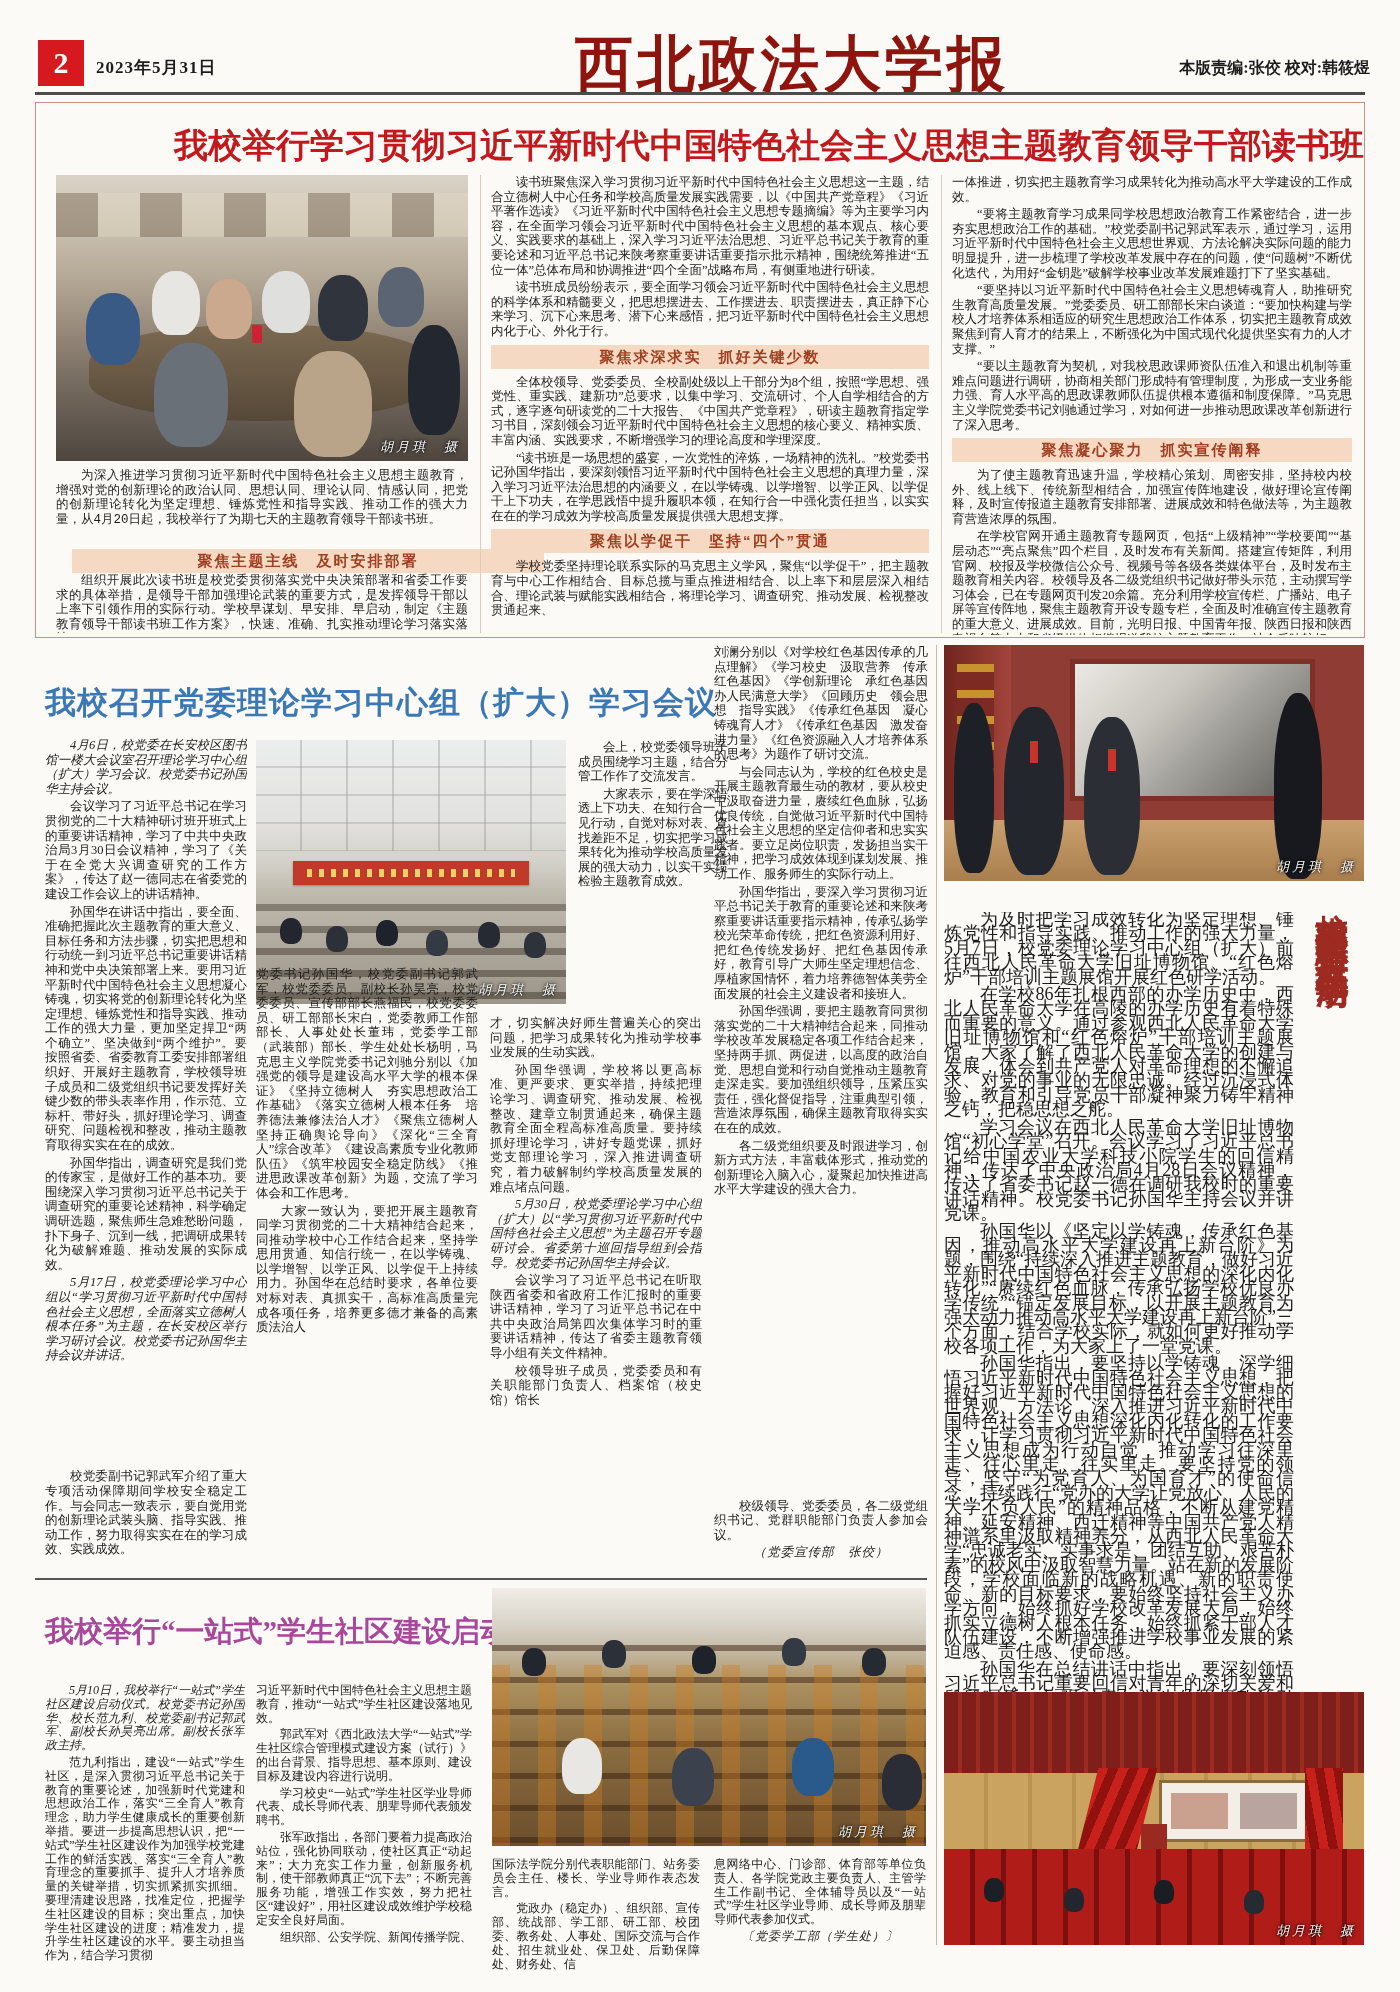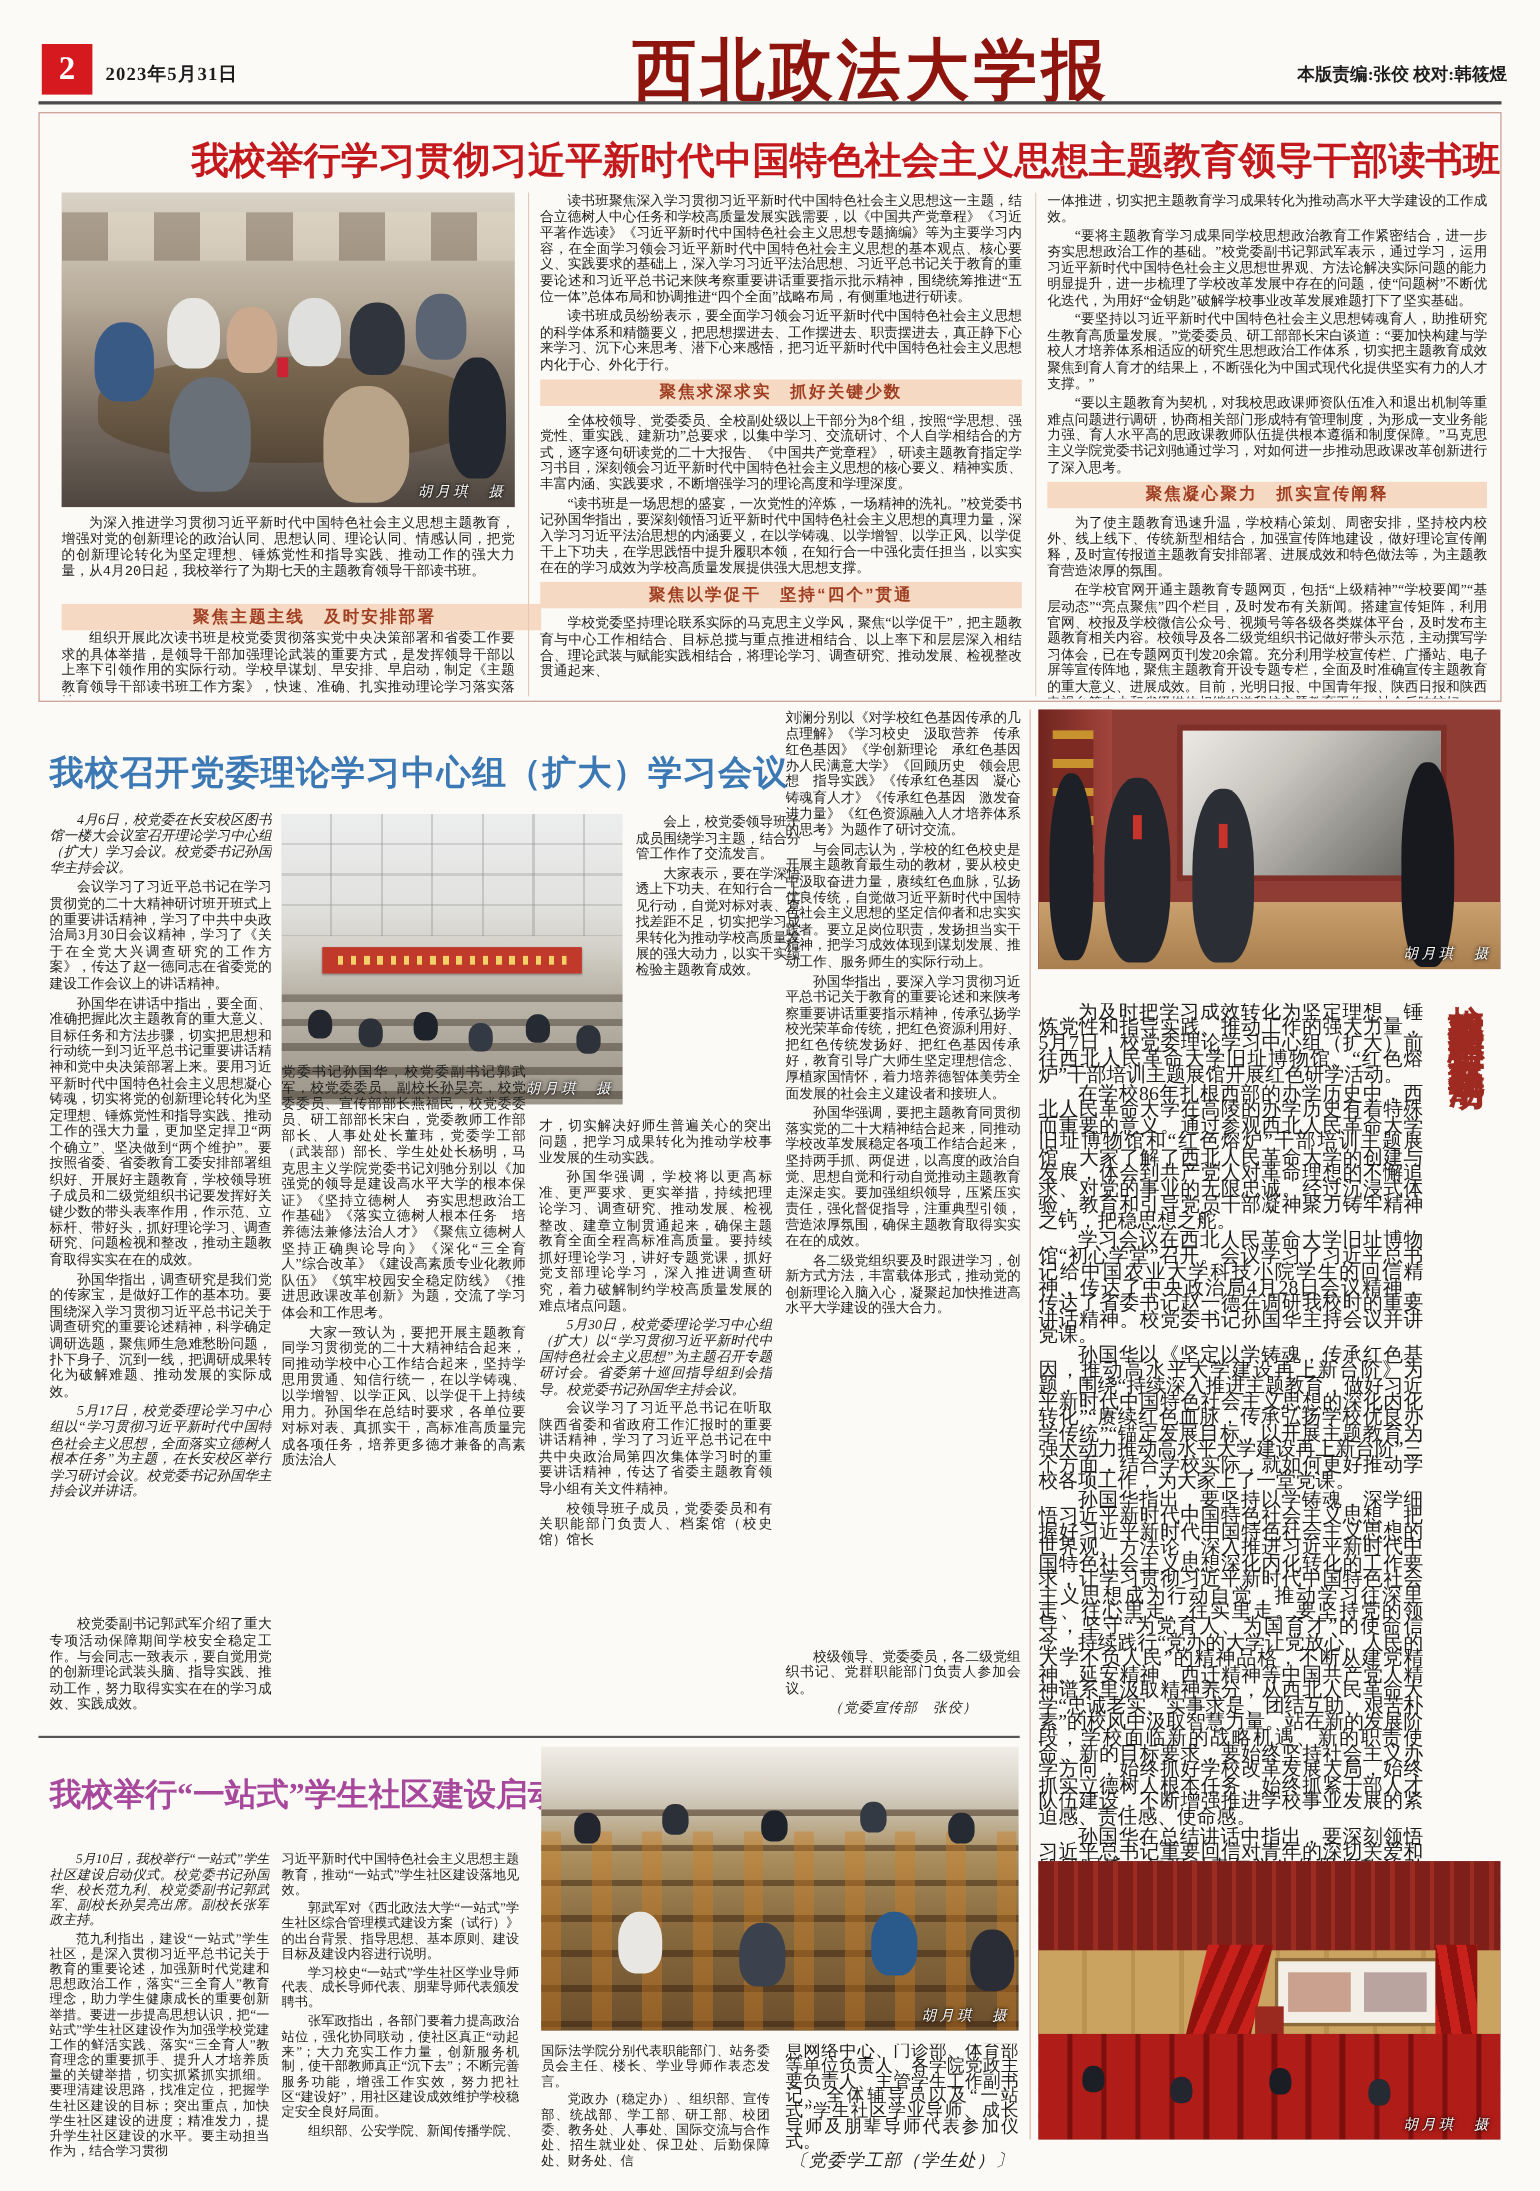--- a/index.html
+++ b/index.html
@@ -70,21 +70,21 @@
       <div class="fig" style="left:98px;top:168px;width:74px;height:104px;background:#6a7078;"></div>
       <div class="fig" style="left:238px;top:176px;width:78px;height:106px;background:#b9a489;"></div>
       <div class="fig" style="left:352px;top:150px;width:52px;height:110px;background:#23272f;"></div>
       <div class="abs" style="left:196px;top:150px;width:10px;height:18px;background:#c23;border-radius:2px;"></div>
       <div class="cap">胡月琪　摄</div>
     </div>
 
     <div class="abs bodytxt" style="left:20px;top:366px;width:412px;height:72px;font-family:Liberation Mono, monospace;">
       <p class="p">为深入推进学习贯彻习近平新时代中国特色社会主义思想主题教育，增强对党的创新理论的政治认同、思想认同、理论认同、情感认同，把党的创新理论转化为坚定理想、锤炼党性和指导实践、推动工作的强大力量，从4月20日起，我校举行了为期七天的主题教育领导干部读书班。</p>
     </div>
-    <div class="abs sub" style="left:20px;top:440px;width:412px;padding-left:24px;">聚焦主题主线　及时安排部署</div>
+    <div class="abs sub" style="left:36px;top:440px;width:472px;">聚焦主题主线　及时安排部署</div>
     <div class="abs bodytxt" style="left:20px;top:470px;width:412px;height:60px;">
       <p class="p">组织开展此次读书班是校党委贯彻落实党中央决策部署和省委工作要求的具体举措，是领导干部加强理论武装的重要方式，是发挥领导干部以上率下引领作用的实际行动。学校早谋划、早安排、早启动，制定《主题教育领导干部读书班工作方案》，快速、准确、扎实推动理论学习落实落地。</p>
     </div>
 
     <div class="abs vrule" style="left:444px;top:72px;height:458px;"></div>
 
     <div class="abs bodytxt" style="left:455px;top:72px;width:438px;height:460px;">
       <p class="p">读书班聚焦深入学习贯彻习近平新时代中国特色社会主义思想这一主题，结合立德树人中心任务和学校高质量发展实践需要，以《中国共产党章程》《习近平著作选读》《习近平新时代中国特色社会主义思想专题摘编》等为主要学习内容，在全面学习领会习近平新时代中国特色社会主义思想的基本观点、核心要义、实践要求的基础上，深入学习习近平法治思想、习近平总书记关于教育的重要论述和习近平总书记来陕考察重要讲话重要指示批示精神，围绕统筹推进“五位一体”总体布局和协调推进“四个全面”战略布局，有侧重地进行研读。</p>
       <p class="p">读书班成员纷纷表示，要全面学习领会习近平新时代中国特色社会主义思想的科学体系和精髓要义，把思想摆进去、工作摆进去、职责摆进去，真正静下心来学习、沉下心来思考、潜下心来感悟，把习近平新时代中国特色社会主义思想内化于心、外化于行。</p>
       <div class="sub">聚焦求深求实　抓好关键少数</div>
@@ -260,18 +260,18 @@
     <div class="fig" style="left:300px;top:150px;width:42px;height:58px;background:#2a5a8c;"></div>
     <div class="fig" style="left:390px;top:166px;width:40px;height:56px;background:#2a2d35;"></div>
     <div class="cap">胡月琪　摄</div>
   </div>
 
   <div class="abs bodytxt" style="left:492px;top:1858px;width:208px;height:130px;font-size:12px;line-height:13.8px;">
     <p class="p0">国际法学院分别代表职能部门、站务委员会主任、楼长、学业导师作表态发言。</p>
     <p class="p">党政办（稳定办）、组织部、宣传部、统战部、学工部、研工部、校团委、教务处、人事处、国际交流与合作处、招生就业处、保卫处、后勤保障处、财务处、信</p>
   </div>
 
-  <div class="abs bodytxt" style="left:714px;top:1858px;width:212px;height:130px;font-size:16px;line-height:13.8px;">
+  <div class="abs bodytxt" style="left:714px;top:1858px;width:212px;height:130px;font-size:12px;line-height:13.8px;">
     <p class="p0">息网络中心、门诊部、体育部等单位负责人、各学院党政主要负责人、主管学生工作副书记、全体辅导员以及“一站式”学生社区学业导师、成长导师及朋辈导师代表参加仪式。</p>
     <p class="byline kai">〔党委学工部（学生处）〕</p>
   </div>
 
 </div>
 
 </body></html>

